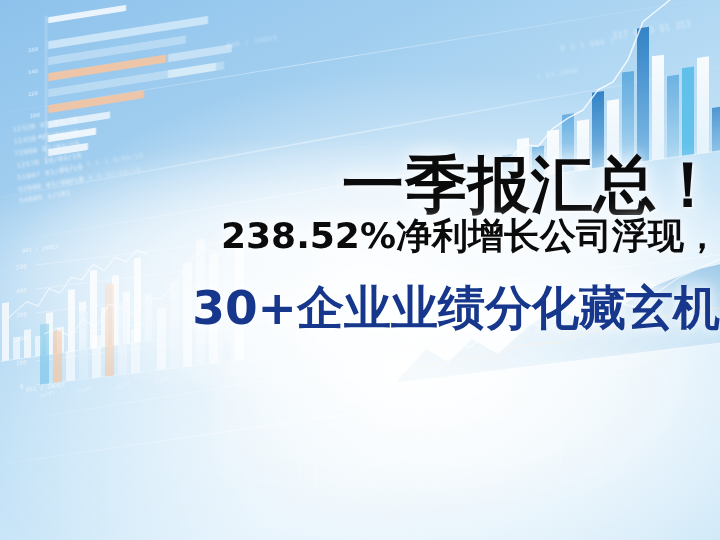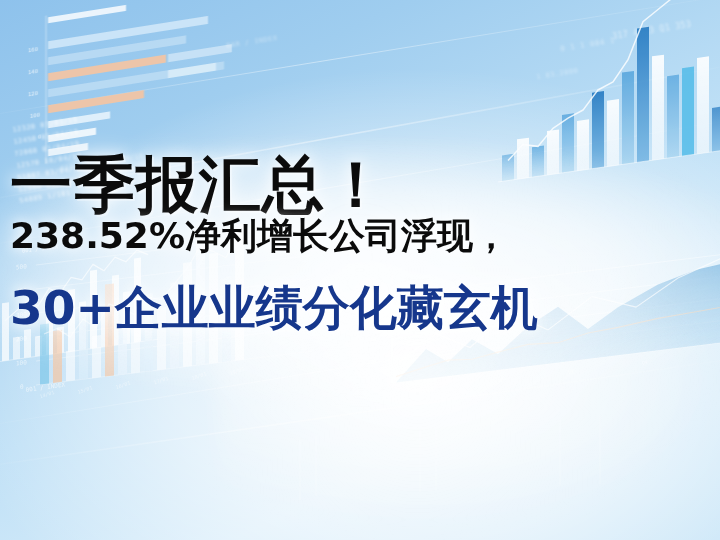--- a/index.html
+++ b/index.html
@@ -57,24 +57,24 @@
     font-family: "DejaVu Sans Mono", monospace;
     white-space: nowrap;
     filter: blur(1.1px);
     letter-spacing: .5px;
     user-select: none;
   }
 
   
   .headline {
     position: absolute;
-    left: 10px;
+    left: 0;
     right: 0;
     top: 152px;
-    text-align: left;
+    text-align: right;
     z-index: 5;
   }
   .line {
     margin: 0;
     font-weight: 900;
     line-height: 1.05;
     white-space: nowrap;
     font-family: "DejaVu Sans", "Liberation Sans", sans-serif;
   }
   .line-1 {

